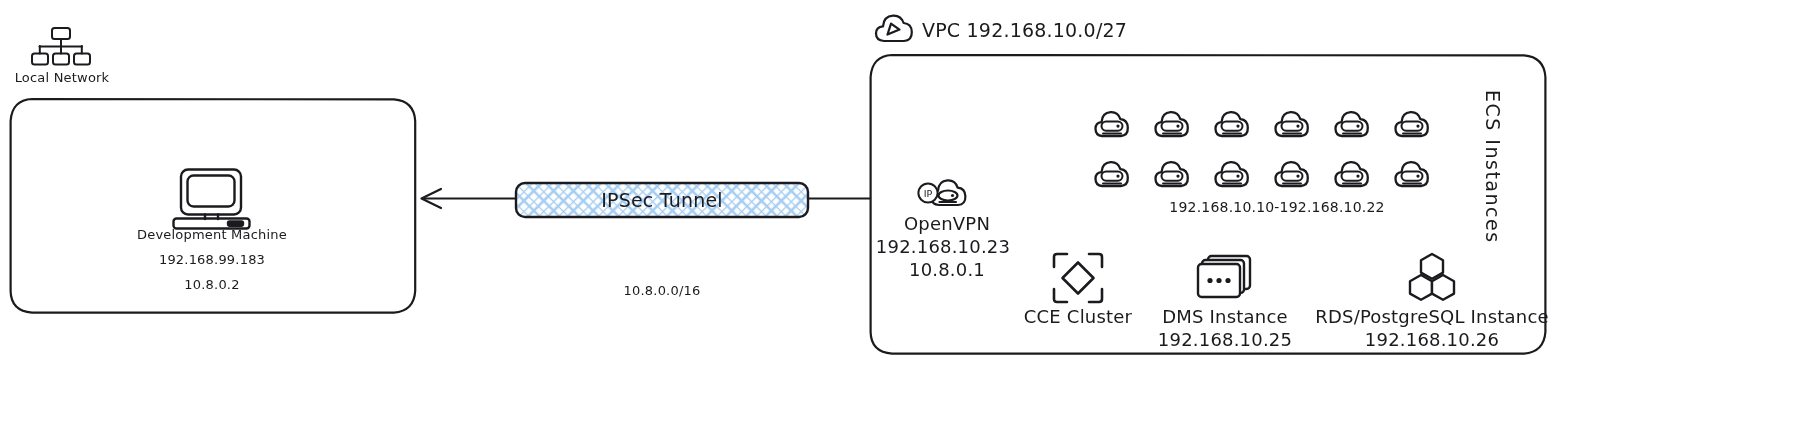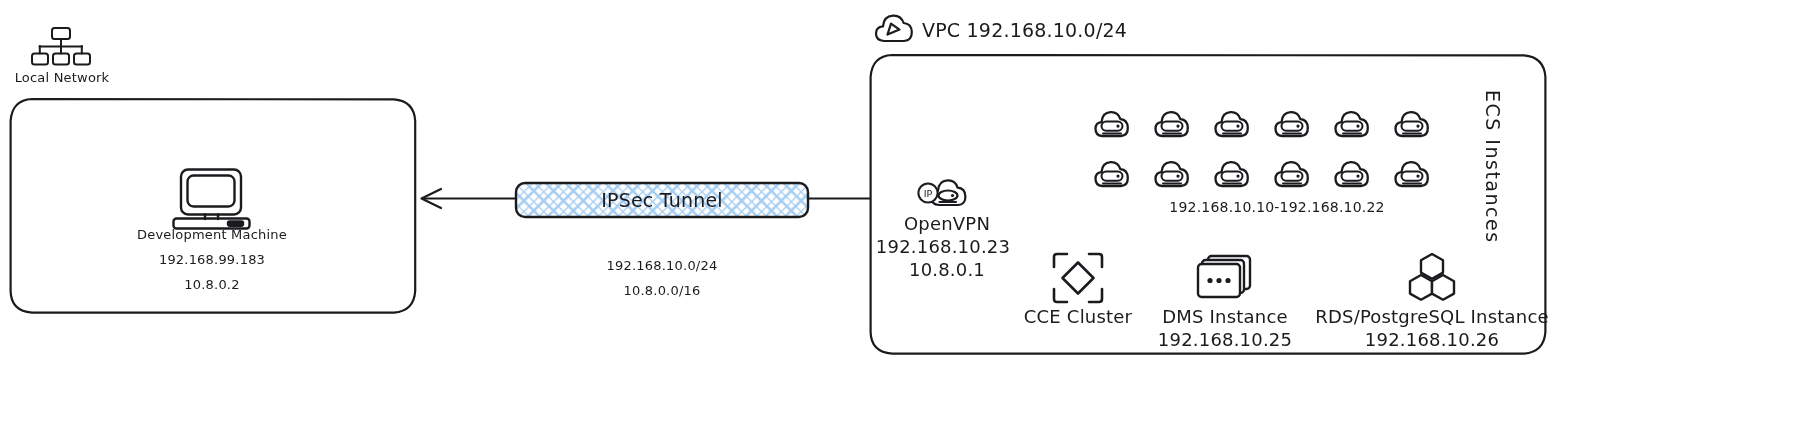--- a/index.html
+++ b/index.html
@@ -100,32 +100,31 @@
           <rect width="14" height="14" fill="#ffffff"></rect>
           <path d="M0 0 L0 14 M7 0 L7 14" stroke="#a5cdf2" stroke-width="2.6"></path>
           <path d="M0 0 L14 0 M0 7 L14 7" stroke="#a5cdf2" stroke-width="2.6"></path>
         </pattern>
       </defs>
       <rect x="2" y="2" width="292" height="34" rx="9" fill="url(#hatch)" stroke="#1b1b1f" stroke-width="2.4"></rect>
     </svg>
   </div>
   <div class="txt tunnel-label center" style="left:662px;top:189px;">IPSec Tunnel</div>
 
-  <div class="txt t-big center" style="left:662px;top:253px;">192.168.10.0/24</div>
   <div class="txt t-big center" style="left:662px;top:278px;">10.8.0.0/16</div>
 
   <div class="lay" style="left:874px;top:12px;">
     <svg width="40" height="32" viewBox="0 0 40 32">
       <g fill="none" stroke="#1b1b1f" stroke-width="2.2" stroke-linecap="round" stroke-linejoin="round">
         <path d="M10 29 Q2 28.5 2 21.5 Q2 15 9 14.4 Q9.6 4.2 19 3.6 Q27 3.2 29.6 11 Q37.6 11.6 37.8 20 Q38 28.6 30 29 Z"></path>
         <path d="M13.5 22.5 L17 11.6 L25.5 17.6 Z"></path>
       </g>
     </svg>
   </div>
-  <div class="txt t-vpc" style="left:922px;top:19px;">VPC 192.168.10.0/24</div>
+  <div class="txt t-vpc" style="left:922px;top:19px;">VPC 192.168.10.0/27</div>
 
   <div class="lay" style="left:868px;top:53px;">
     <svg width="680" height="303" viewBox="0 0 680 303">
       <path d="M24 2 Q4 3 2.6 24 L2.6 279 Q3 299 24 300.6 L656 300.6 Q676 299 677.4 279 L677.4 24 Q676 4 656 2.4 L24 2 Z" fill="#ffffff" stroke="#1b1b1f" stroke-width="2.2" stroke-linecap="round" stroke-linejoin="round"></path>
     </svg>
   </div>
 
   <div class="lay" style="left:916px;top:170px;">
     <svg width="54" height="40" viewBox="0 0 54 40">
       <g fill="none" stroke="#1b1b1f" stroke-width="2.2" stroke-linecap="round" stroke-linejoin="round">

